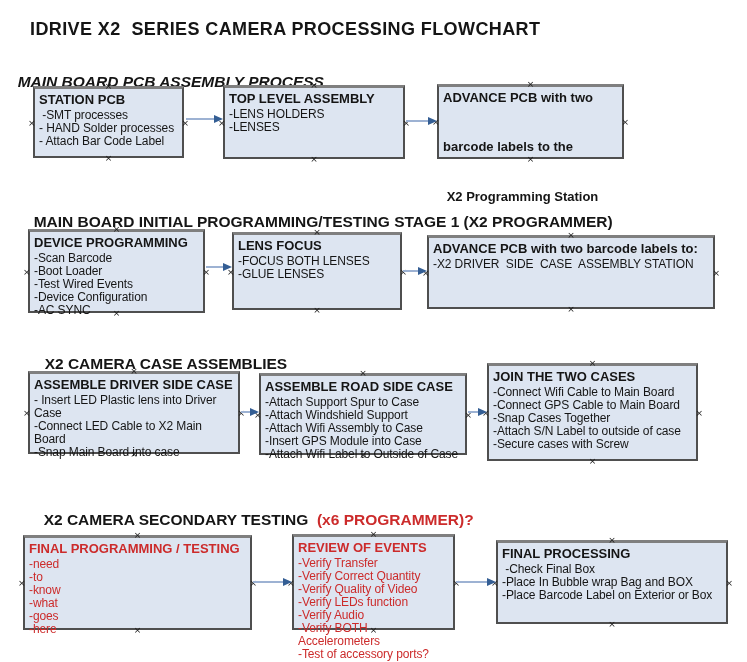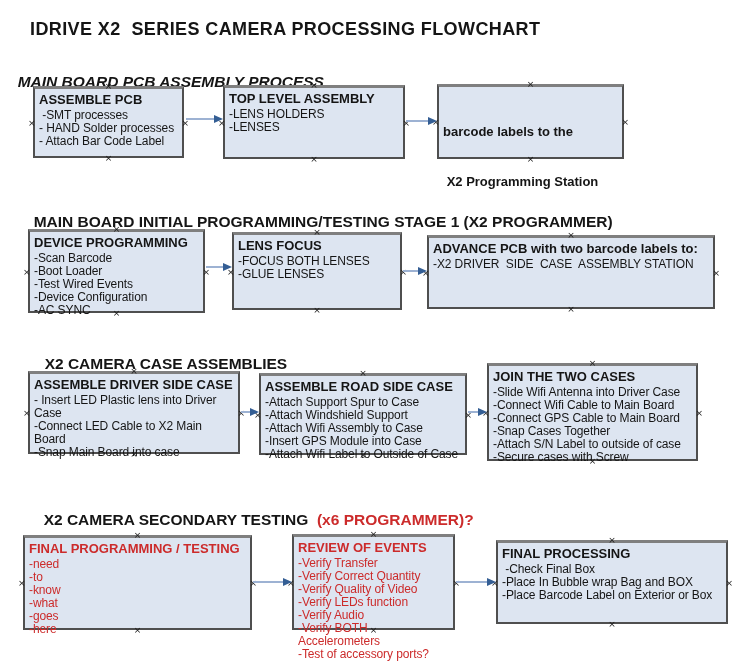--- a/index.html
+++ b/index.html
@@ -89,21 +89,21 @@
   <span>MAIN BOARD INITIAL PROGRAMMING/TESTING STAGE 1 (X2 PROGRAMMER)</span><span class="red-part"></span>
 </div>
 <div class="heading hd3">
   <span>X2 CAMERA CASE ASSEMBLIES</span><span class="red-part"></span>
 </div>
 <div class="heading hd4">
   <span>X2 CAMERA SECONDARY TESTING  </span><span class="red-part">(x6 PROGRAMMER)?</span>
 </div>
 
 <div class="box b11">
-  <div class="box-title">ASSEMBLE PCB</div>
+  <div class="box-title">STATION PCB</div>
   <div class="box-items">
       <div class="box-item"> -SMT processes</div>
       <div class="box-item">- HAND Solder processes</div>
       <div class="box-item">- Attach Bar Code Label</div>
     </div>
   <span class="h ht">×</span>
   <span class="h hb">×</span>
   <span class="h hl">×</span>
   <span class="h hr">×</span>
 </div>
@@ -112,20 +112,21 @@
   <div class="box-items">
       <div class="box-item">-LENS HOLDERS</div>
       <div class="box-item">-LENSES</div>
     </div>
   <span class="h ht">×</span>
   <span class="h hb">×</span>
   <span class="h hl">×</span>
   <span class="h hr">×</span>
 </div>
 <div class="box b13 bold-items">
+  <div class="box-title">ADVANCE PCB with two</div>
   <div class="box-items">
       <div class="box-item">barcode labels to the</div>
       <div class="box-item"> X2 Programming Station</div>
     </div>
   <span class="h ht">×</span>
   <span class="h hb">×</span>
   <span class="h hl">×</span>
   <span class="h hr">×</span>
 </div>
 
@@ -187,21 +188,20 @@
       <div class="box-item">-Attach Wifi Label to Outside of Case</div>
     </div>
   <span class="h ht">×</span>
   <span class="h hb">×</span>
   <span class="h hl">×</span>
   <span class="h hr">×</span>
 </div>
 <div class="box b33">
   <div class="box-title">JOIN THE TWO CASES</div>
   <div class="box-items">
-      <div class="box-item">-Slide Wifi Antenna into Driver Case</div>
       <div class="box-item">-Connect Wifi Cable to Main Board</div>
       <div class="box-item">-Connect GPS Cable to Main Board</div>
       <div class="box-item">-Snap Cases Together</div>
       <div class="box-item">-Attach S/N Label to outside of case</div>
       <div class="box-item">-Secure cases with Screw</div>
     </div>
   <span class="h ht">×</span>
   <span class="h hb">×</span>
   <span class="h hl">×</span>
   <span class="h hr">×</span>

